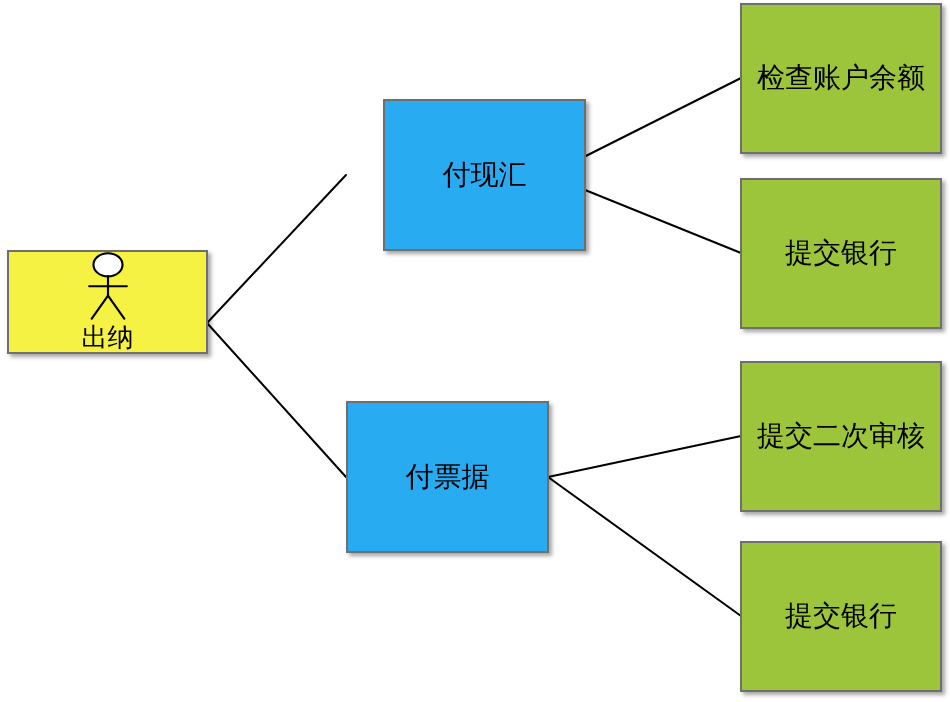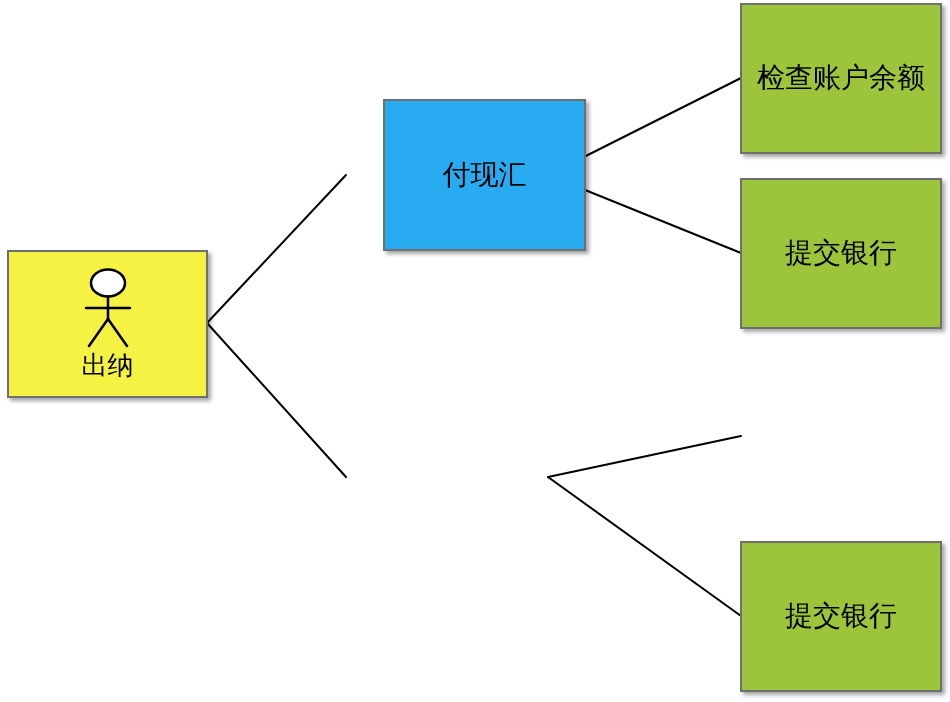--- a/index.html
+++ b/index.html
@@ -32,21 +32,21 @@
     flex-direction: column;
     align-items: center;
     justify-content: center;
     color: #000000;
     font-size: 28px;
     line-height: 1.1;
     text-align: center;
     cursor: default;
   }
   .node-actor {
-    left: 7px;  top: 250px;  width: 201px; height: 148px;
+    left: 7px;  top: 250px;  width: 201px; height: 104px;
     background: #f5f243;
   }
   .node-branch {
     background: #29abf2;
     width: 203px; height: 152px;
   }
   .node-branch-1 { left: 346px; top: 99px; margin-left: 37px; }
   .node-branch-2 { left: 346px; top: 401px; }
   .node-leaf {
     background: #9cc53c;
@@ -90,24 +90,30 @@
       <line x1="15" y1="40" x2="59" y2="40" stroke="#000000" stroke-width="2.5" stroke-linecap="round"></line>
       <line x1="37" y1="51" x2="18" y2="78" stroke="#000000" stroke-width="2.5" stroke-linecap="round"></line>
       <line x1="37" y1="51" x2="56" y2="78" stroke="#000000" stroke-width="2.5" stroke-linecap="round"></line>
     </svg>
     <span class="actor-label">出纳</span>
   </div>
 
   <div class="node node-branch node-branch-1">
     <span>付现汇</span>
   </div>
+  <div class="node node-branch node-branch-2">
+    <span>付票据</span>
+  </div>
 
   <div class="node node-leaf node-leaf-1">
     <span>检查账户余额</span>
   </div>
   <div class="node node-leaf node-leaf-2">
     <span>提交银行</span>
+  </div>
+  <div class="node node-leaf node-leaf-3">
+    <span>提交二次审核</span>
   </div>
   <div class="node node-leaf node-leaf-4">
     <span>提交银行</span>
   </div>
 
 </div>
 
 </body></html>

